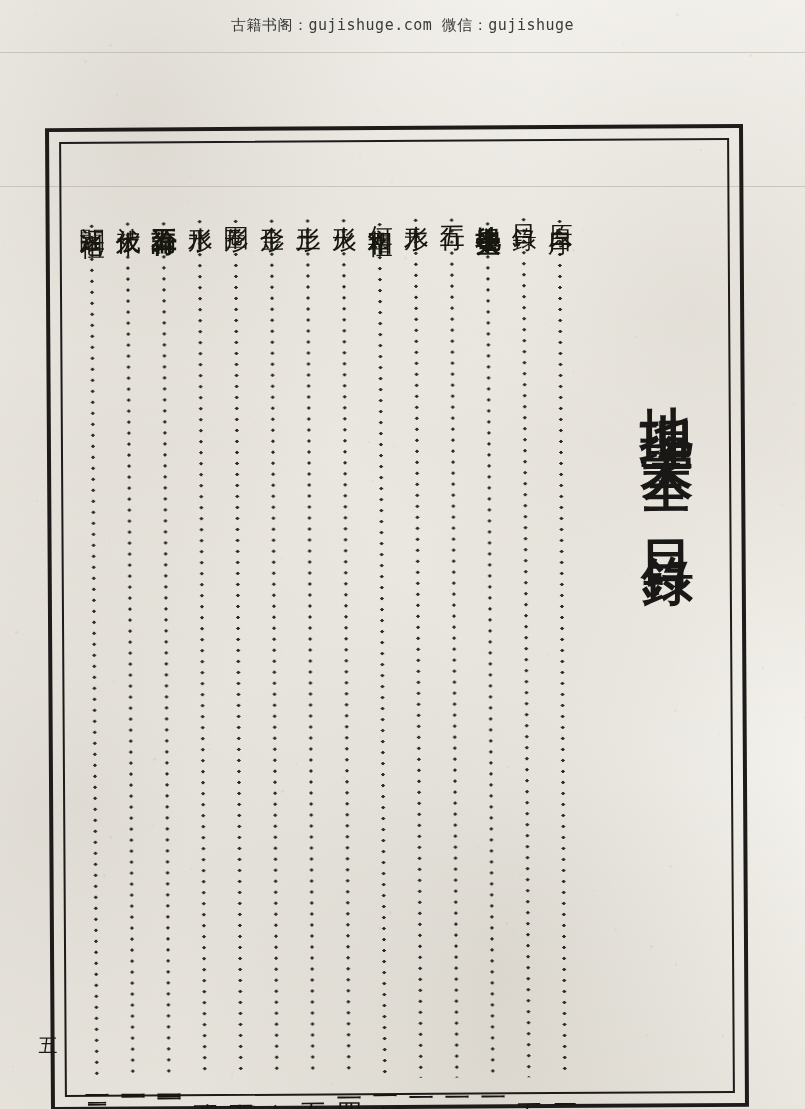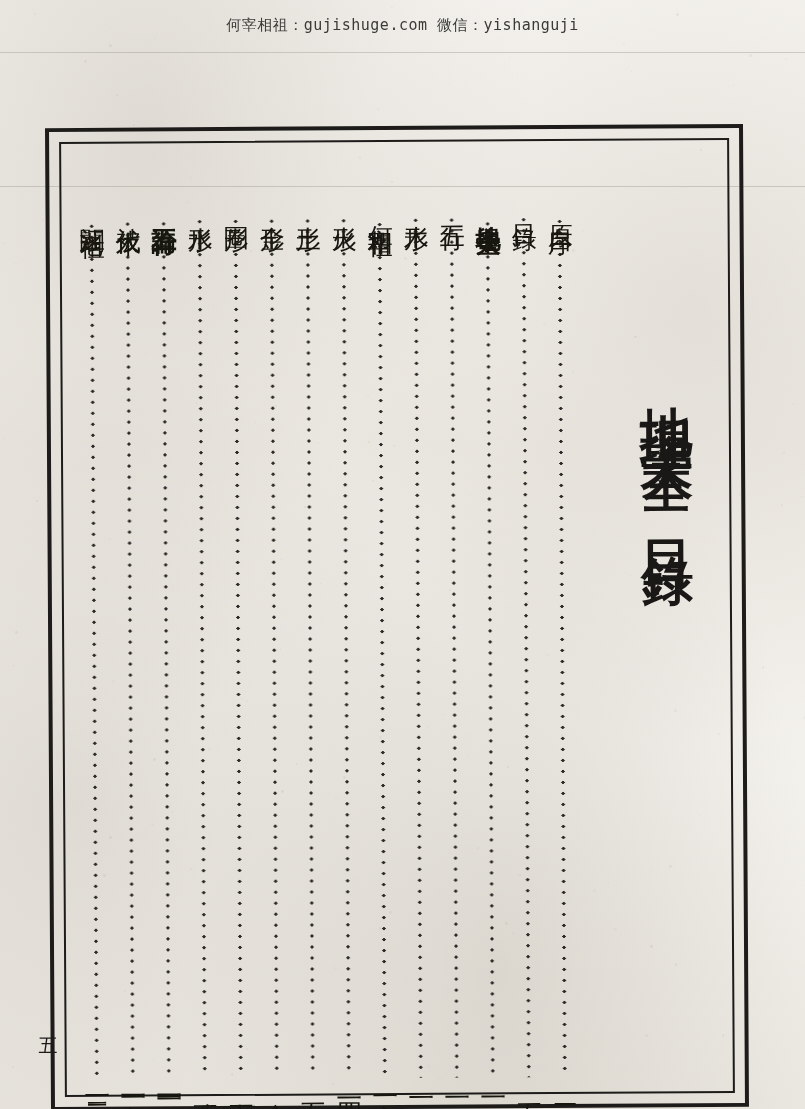--- a/index.html
+++ b/index.html
@@ -168,21 +168,21 @@
     color: #1b1a18;
     writing-mode: vertical-rl;
     text-orientation: upright;
   }
 </style>
 </head>
 <body>
 
 <div class="page-bg"></div>
 
-<div class="watermark">何宰相祖：gujishuge.com 微信：yishanguji</div>
+<div class="watermark">古籍书阁：gujishuge.com 微信：gujishuge</div>
 
 <div class="rule r1"></div>
 <div class="rule r2"></div>
 
 <div class="frame-outer">
   <div class="frame-inner"></div>
 </div>
 
 <div class="content">
 

